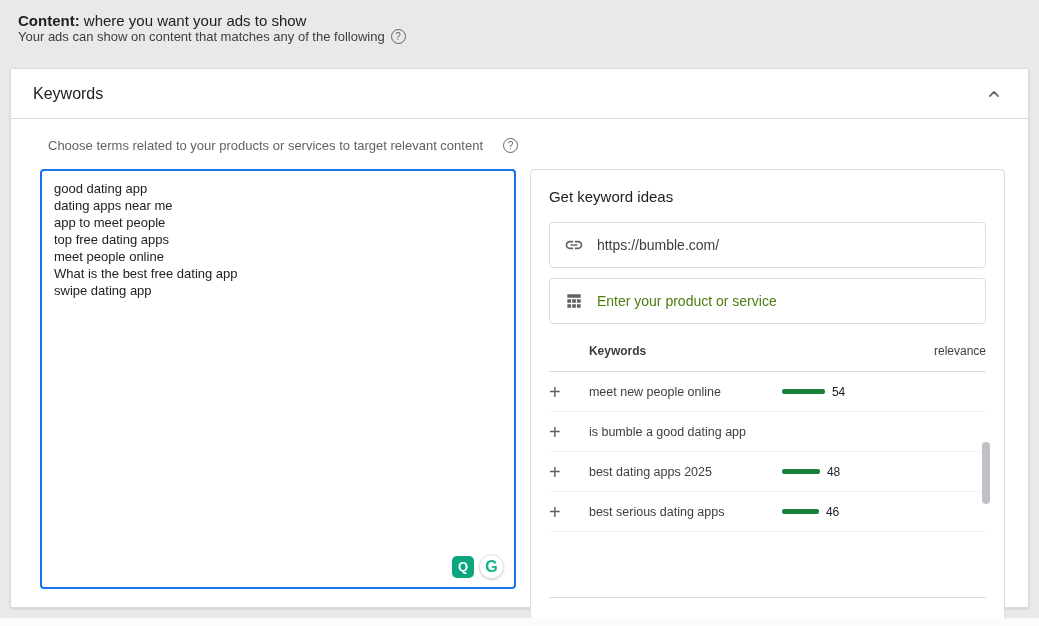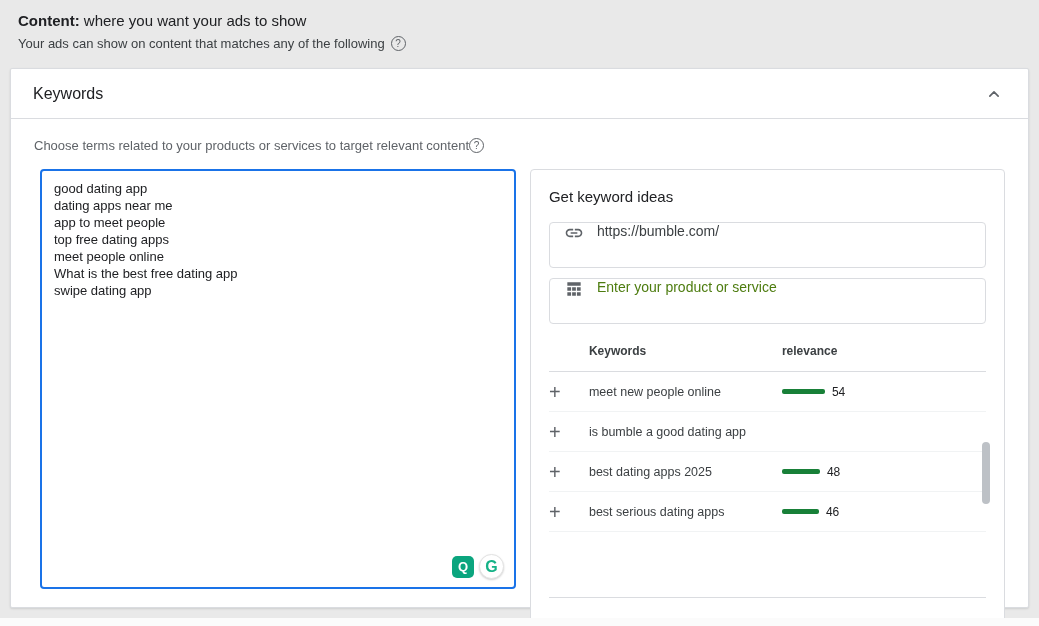--- a/index.html
+++ b/index.html
@@ -2,61 +2,61 @@
 <html><head>
 <meta charset="utf-8">
 <style>
   * { box-sizing: border-box; margin: 0; padding: 0; }
   body { font-family: "Liberation Sans", sans-serif; background: #e9e9e9; }
   .page { position: relative; width: 1039px; height: 626px; background: #e9e9e9; overflow: hidden; }
 
   .top { padding: 12px 18px 0; }
   .title-line { font-size: 15px; color: #202124; }
   .title-bold { font-weight: 700; }
-  .subtitle-line { margin-top: 7px; font-size: 13px; color: #3c4043; display: flex; align-items: center; gap: 6px; }
+  .subtitle-line { font-size: 13px; color: #3c4043; display: flex; align-items: center; gap: 6px; }
 
   .help { width: 15px; height: 15px; border: 1px solid #5f6368; border-radius: 50%; color: #5f6368;
           font-size: 10px; display: inline-flex; align-items: center; justify-content: center; flex: 0 0 auto; cursor: pointer; }
 
   .card { position: absolute; left: 10px; right: 10px; top: 68px; height: 540px; background: #fff;
           border: 1px solid #dadce0; border-radius: 2px; box-shadow: 0 1px 2px rgba(60,64,67,.15); }
   .card-header { height: 50px; display: flex; align-items: center; justify-content: space-between;
                  padding: 0 22px; border-bottom: 1px solid #dadce0; }
   .card-title { font-size: 16px; color: #202124; }
   .chevron { width: 24px; height: 24px; display: flex; align-items: center; justify-content: center; cursor: pointer; }
 
-  .instruction { display: flex; align-items: center; gap: 0; padding: 19px 23px 0; font-size: 13px; color: #5f6368; }
+  .instruction { display: flex; align-items: center; gap: 20px; padding: 19px 37px 0; font-size: 13px; color: #5f6368; }
 
   .cols { display: flex; gap: 14px; padding: 16px 23px 0; }
 
   .kw-box { position: relative; width: 481px; height: 420px; border: 2px solid #1a73e8; border-radius: 4px;
             background: #fff; padding: 9px 12px; cursor: text; overflow: hidden; margin-left: 6px; }
   .kw-text { font-size: 13px; line-height: 17px; color: #202124; white-space: pre-line; }
   .badges { position: absolute; right: 10px; bottom: 8px; display: flex; align-items: center; gap: 5px; }
   .quill { width: 22px; height: 22px; border-radius: 5px; background: #0ba57e; color: #fff;
            display: flex; align-items: center; justify-content: center; font-size: 13px; font-weight: 700; cursor: pointer; }
   .gram { width: 25px; height: 25px; border-radius: 50%; background: #fff; border: 1px solid #e3e3e3;
           color: #15b287; display: flex; align-items: center; justify-content: center; font-size: 16px;
           font-weight: 700; box-shadow: 0 1px 2px rgba(0,0,0,.18); cursor: pointer; }
 
   .ideas { position: relative; width: 480px; height: 483px; border: 1px solid #dadce0; border-radius: 4px;
            padding: 0 18px; display: flex; flex-direction: column; background: #fff; }
   .ideas-title { margin-top: 18px; font-size: 15px; font-weight: 500; color: #202124; }
 
-  .input { height: 46px; border: 1px solid #dadce0; border-radius: 4px; display: flex; align-items: flex-start;
+  .input { height: 46px; border: 1px solid #dadce0; border-radius: 4px; display: flex; align-items: center;
            gap: 13px; padding: 0 14px; font-size: 14px; color: #3c4043; cursor: text; background: #fff; }
   .input.url { margin-top: 17px; }
   .input.product { margin-top: 10px; }
   .input .placeholder { color: #4d7c0f; }
   .field-icon { display: flex; align-items: center; }
 
   .thead { display: grid; grid-template-columns: 40px 193px 1fr; align-items: center; height: 42px;
            margin-top: 6px; border-bottom: 1px solid #dadce0; font-size: 12px; color: #3c4043; }
   .h-kw { font-weight: 700; }
-  .h-rel { font-weight: 700; }
+  .h-rel { font-weight: 400; text-align: right; }
 
   .row { display: grid; grid-template-columns: 40px 193px 1fr; align-items: center; height: 40px;
          border-bottom: 1px solid #f1f3f4; }
   .plus { font-size: 20px; color: #5f6368; font-weight: 400; line-height: 1; cursor: pointer; width: 20px; text-align: left; }
   .row-kw { font-size: 12.5px; color: #3c4043; }
   .rel-cell { display: flex; align-items: center; gap: 7px; }
   .bar { height: 5px; background: #188038; border-radius: 2px; }
   .rel-val { font-size: 12px; color: #202124; }
 
   .scroll-thumb { position: absolute; right: 14px; top: 272px; width: 8px; height: 62px;

